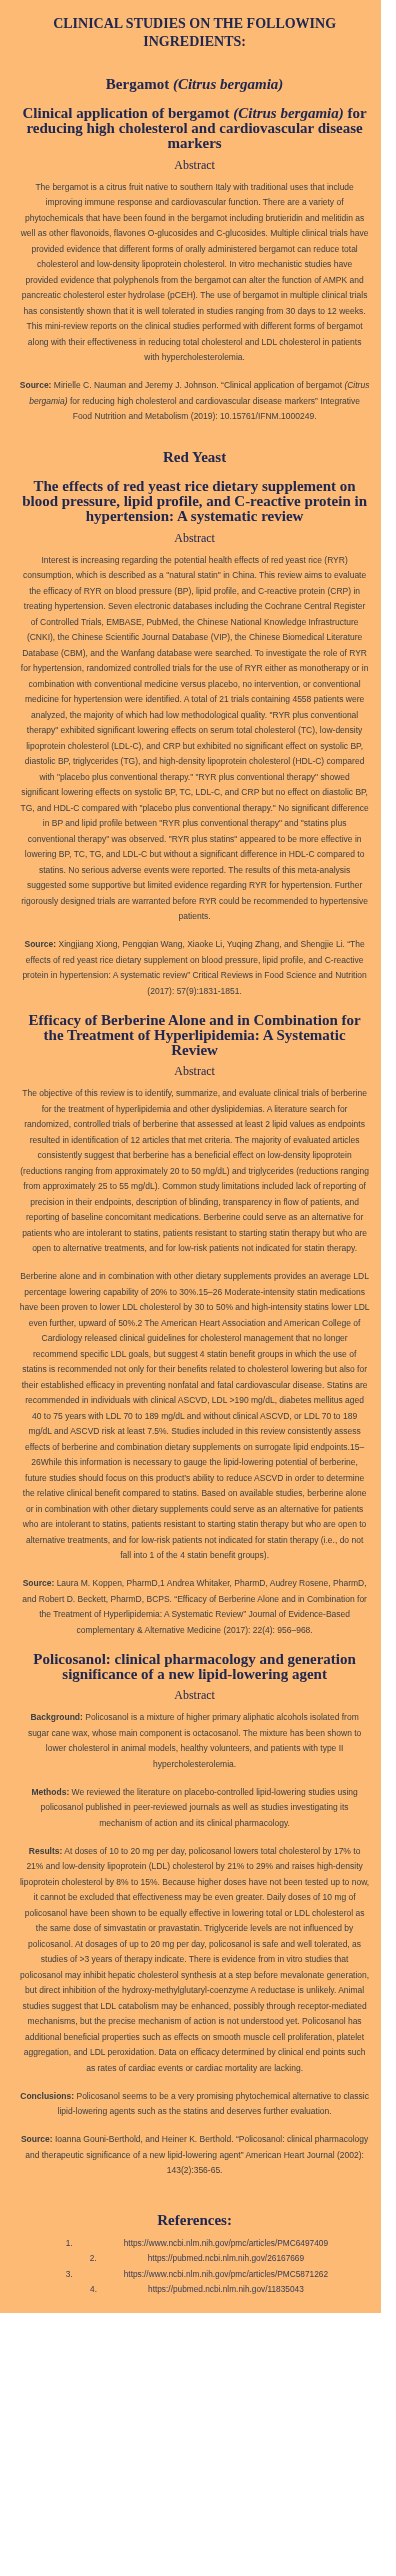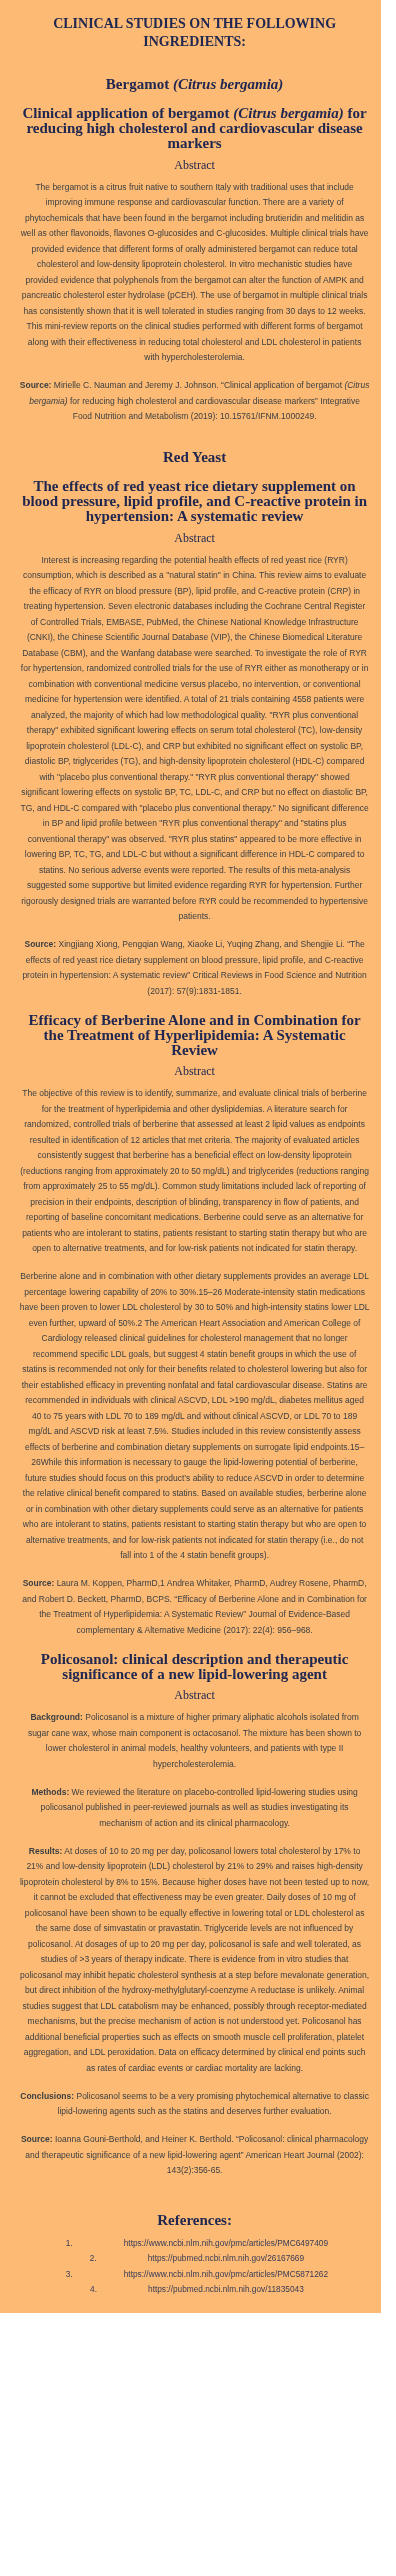--- a/index.html
+++ b/index.html
@@ -105,21 +105,21 @@
 
     <section>
       <h3 class="paper-title">Efficacy of Berberine Alone and in Combination for the Treatment of Hyperlipidemia: A Systematic Review</h3>
       <div class="abstract-label">Abstract</div>
       <p class="body">The objective of this review is to identify, summarize, and evaluate clinical trials of berberine for the treatment of hyperlipidemia and other dyslipidemias. A literature search for randomized, controlled trials of berberine that assessed at least 2 lipid values as endpoints resulted in identification of 12 articles that met criteria. The majority of evaluated articles consistently suggest that berberine has a beneficial effect on low-density lipoprotein (reductions ranging from approximately 20 to 50 mg/dL) and triglycerides (reductions ranging from approximately 25 to 55 mg/dL). Common study limitations included lack of reporting of precision in their endpoints, description of blinding, transparency in flow of patients, and reporting of baseline concomitant medications. Berberine could serve as an alternative for patients who are intolerant to statins, patients resistant to starting statin therapy but who are open to alternative treatments, and for low-risk patients not indicated for statin therapy.</p>
       <p class="body">Berberine alone and in combination with other dietary supplements provides an average LDL percentage lowering capability of 20% to 30%.15–26 Moderate-intensity statin medications have been proven to lower LDL cholesterol by 30 to 50% and high-intensity statins lower LDL even further, upward of 50%.2 The American Heart Association and American College of Cardiology released clinical guidelines for cholesterol management that no longer recommend specific LDL goals, but suggest 4 statin benefit groups in which the use of statins is recommended not only for their benefits related to cholesterol lowering but also for their established efficacy in preventing nonfatal and fatal cardiovascular disease. Statins are recommended in individuals with clinical ASCVD, LDL &gt;190 mg/dL, diabetes mellitus aged 40 to 75 years with LDL 70 to 189 mg/dL and without clinical ASCVD, or LDL 70 to 189 mg/dL and ASCVD risk at least 7.5%. Studies included in this review consistently assess effects of berberine and combination dietary supplements on surrogate lipid endpoints.15–26While this information is necessary to gauge the lipid-lowering potential of berberine, future studies should focus on this product’s ability to reduce ASCVD in order to determine the relative clinical benefit compared to statins. Based on available studies, berberine alone or in combination with other dietary supplements could serve as an alternative for patients who are intolerant to statins, patients resistant to starting statin therapy but who are open to alternative treatments, and for low-risk patients not indicated for statin therapy (i.e., do not fall into 1 of the 4 statin benefit groups).</p>
       <p class="body"><strong>Source:</strong><span> Laura M. Koppen, PharmD,1 Andrea Whitaker, PharmD, Audrey Rosene, PharmD, and Robert D. Beckett, PharmD, BCPS. “Efficacy of Berberine Alone and in Combination for the Treatment of Hyperlipidemia: A Systematic Review” Journal of Evidence-Based complementary &amp; Alternative Medicine (2017): 22(4): 956–968.</span></p>
     </section>
 
     <section>
-      <h3 class="paper-title">Policosanol: clinical description and therapeutic significance of a new lipid-lowering agent</h3>
+      <h3 class="paper-title">Policosanol: clinical pharmacology and generation significance of a new lipid-lowering agent</h3>
       <div class="abstract-label">Abstract</div>
       <p class="body"><strong>Background:</strong><span> Policosanol is a mixture of higher primary aliphatic alcohols isolated from sugar cane wax, whose main component is octacosanol. The mixture has been shown to lower cholesterol in animal models, healthy volunteers, and patients with type II hypercholesterolemia.</span></p>
       <p class="body"><strong>Methods:</strong><span> We reviewed the literature on placebo-controlled lipid-lowering studies using policosanol published in peer-reviewed journals as well as studies investigating its mechanism of action and its clinical pharmacology.</span></p>
       <p class="body"><strong>Results:</strong><span> At doses of 10 to 20 mg per day, policosanol lowers total cholesterol by 17% to 21% and low-density lipoprotein (LDL) cholesterol by 21% to 29% and raises high-density lipoprotein cholesterol by 8% to 15%. Because higher doses have not been tested up to now, it cannot be excluded that effectiveness may be even greater. Daily doses of 10 mg of policosanol have been shown to be equally effective in lowering total or LDL cholesterol as the same dose of simvastatin or pravastatin. Triglyceride levels are not influenced by policosanol. At dosages of up to 20 mg per day, policosanol is safe and well tolerated, as studies of &gt;3 years of therapy indicate. There is evidence from in vitro studies that policosanol may inhibit hepatic cholesterol synthesis at a step before mevalonate generation, but direct inhibition of the hydroxy-methylglutaryl-coenzyme A reductase is unlikely. Animal studies suggest that LDL catabolism may be enhanced, possibly through receptor-mediated mechanisms, but the precise mechanism of action is not understood yet. Policosanol has additional beneficial properties such as effects on smooth muscle cell proliferation, platelet aggregation, and LDL peroxidation. Data on efficacy determined by clinical end points such as rates of cardiac events or cardiac mortality are lacking.</span></p>
       <p class="body"><strong>Conclusions:</strong><span> Policosanol seems to be a very promising phytochemical alternative to classic lipid-lowering agents such as the statins and deserves further evaluation.</span></p>
       <p class="body"><strong>Source:</strong><span> Ioanna Gouni-Berthold, and Heiner K. Berthold. “Policosanol: clinical pharmacology and therapeutic significance of a new lipid-lowering agent” American Heart Journal (2002): 143(2):356-65.</span></p>
     </section>
 
     <div class="refs">
       <div class="refs-heading">References:</div>

